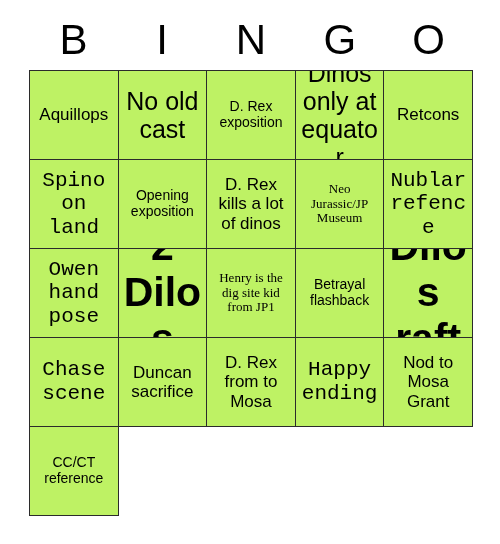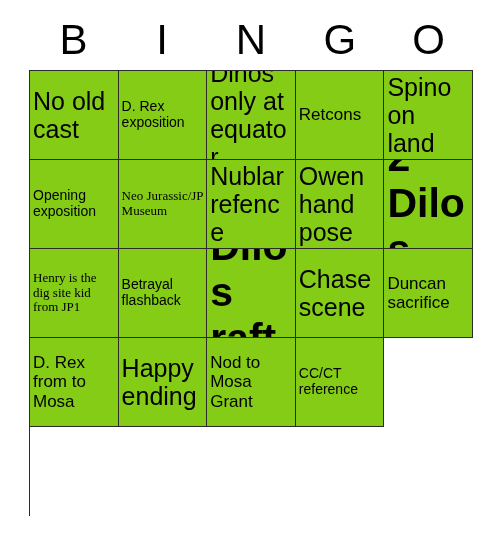--- a/index.html
+++ b/index.html
@@ -54,70 +54,77 @@
     box-sizing: border-box;
     background: #ffffff;
   }
   .cell {
     border-right: 1.5px solid #2b2b2b;
     border-bottom: 1.5px solid #2b2b2b;
     box-sizing: border-box;
     display: flex;
     align-items: center;
     justify-content: center;
+    text-align: center;
     padding: 2px 3px;
     overflow: hidden;
-    background: #84cc16;
+    background: #bef264;
   }
   .cell-text {
     display: block;
     line-height: 1.12;
     word-wrap: break-word;
     width: 100%;
   }
   
   .cell[data-size="xs"] .cell-text  { font-size: 13px; font-family: Liberation Serif, serif; }
   .cell[data-size="s"]  .cell-text  { font-size: 14px; }
   .cell[data-size="m"]  .cell-text  { font-size: 17px; }
-  .cell[data-size="l"]  .cell-text  { font-size: 25px; }
+  .cell[data-size="l"]  .cell-text  { font-size: 21px; font-family: Liberation Mono, monospace; }
   .cell[data-size="xl"] .cell-text  { font-size: 25px; }
   .cell[data-size="xxl"] .cell-text { font-size: 41px; font-weight: bold; }
 </style>
 </head>
 <body>
 
 <div id="bingo-card">
 
   <div id="header-row">
     <div class="header-letter">B</div>
     <div class="header-letter">I</div>
     <div class="header-letter">N</div>
     <div class="header-letter">G</div>
     <div class="header-letter">O</div>
   </div>
 
   <div id="grid">
+    <div class="cell" data-size="m">
+        <span class="cell-text">Aquillops</span>
+      </div>
     <div class="cell" data-size="xl">
         <span class="cell-text">No old cast</span>
       </div>
     <div class="cell" data-size="s">
         <span class="cell-text">D. Rex exposition</span>
       </div>
     <div class="cell" data-size="xl">
         <span class="cell-text">Dinos only at equator</span>
       </div>
 
     <div class="cell" data-size="m">
         <span class="cell-text">Retcons</span>
       </div>
     <div class="cell" data-size="l">
         <span class="cell-text">Spino on land</span>
       </div>
     <div class="cell" data-size="s">
         <span class="cell-text">Opening exposition</span>
+      </div>
+    <div class="cell" data-size="m">
+        <span class="cell-text">D. Rex kills a lot of dinos</span>
       </div>
 
     <div class="cell" data-size="xs">
         <span class="cell-text">Neo Jurassic/JP Museum</span>
       </div>
     <div class="cell" data-size="l">
         <span class="cell-text">Nublar refence</span>
       </div>
     <div class="cell" data-size="l">
         <span class="cell-text">Owen hand pose</span>

